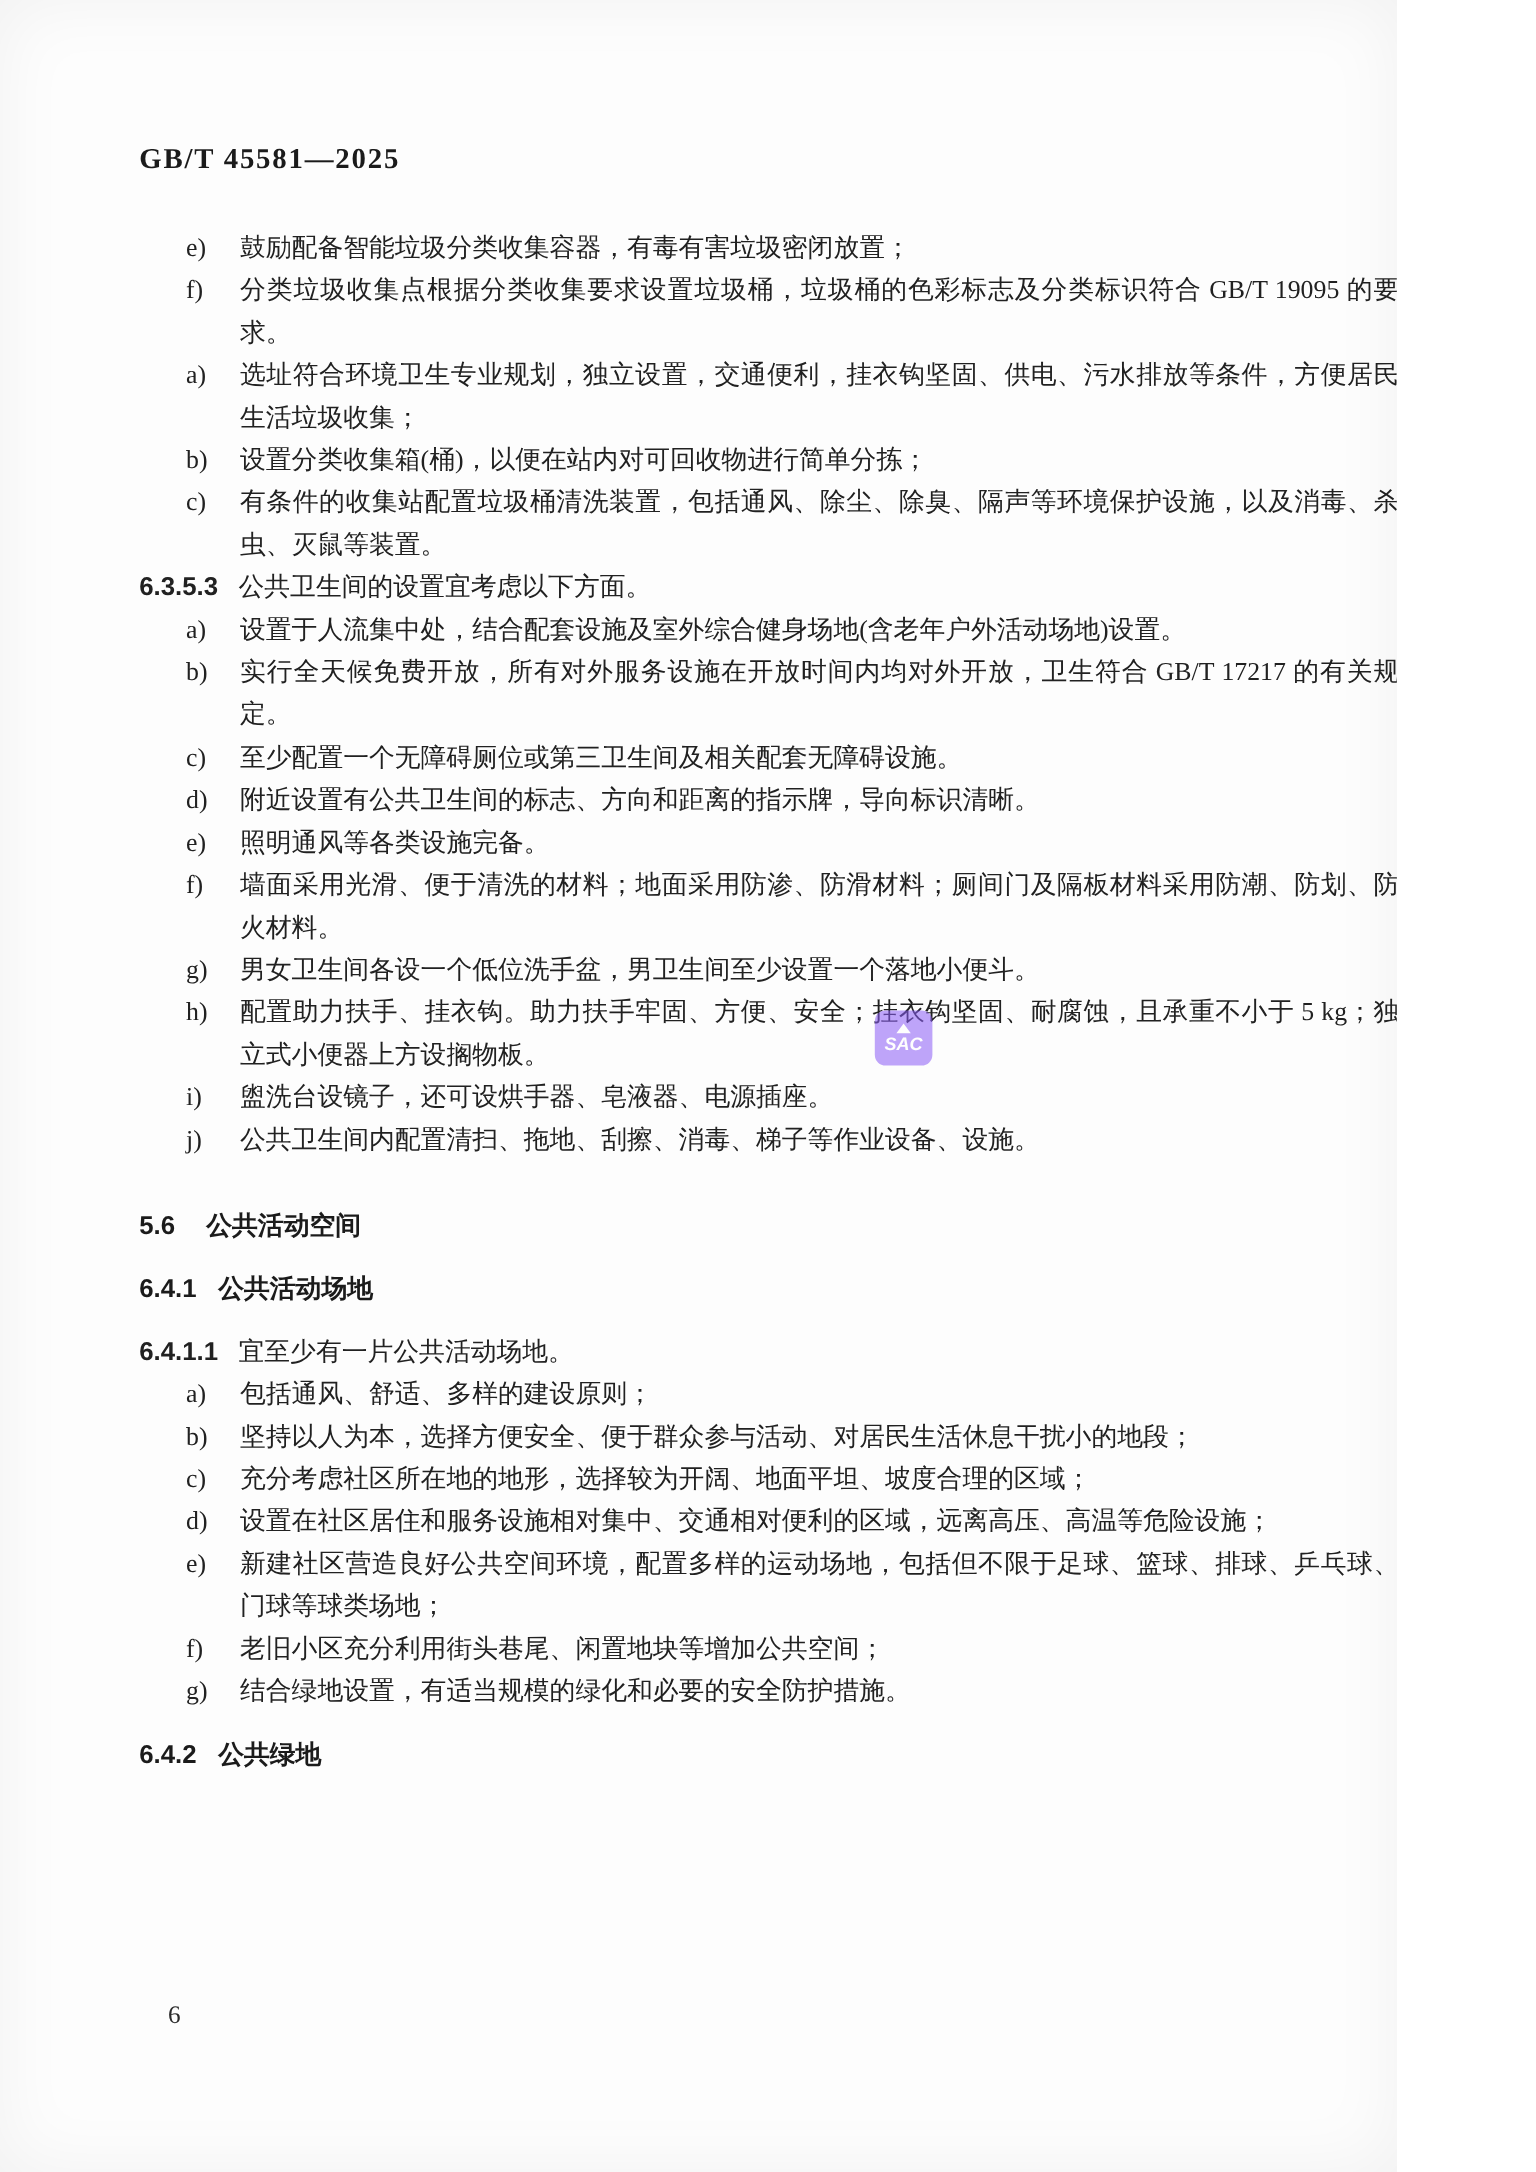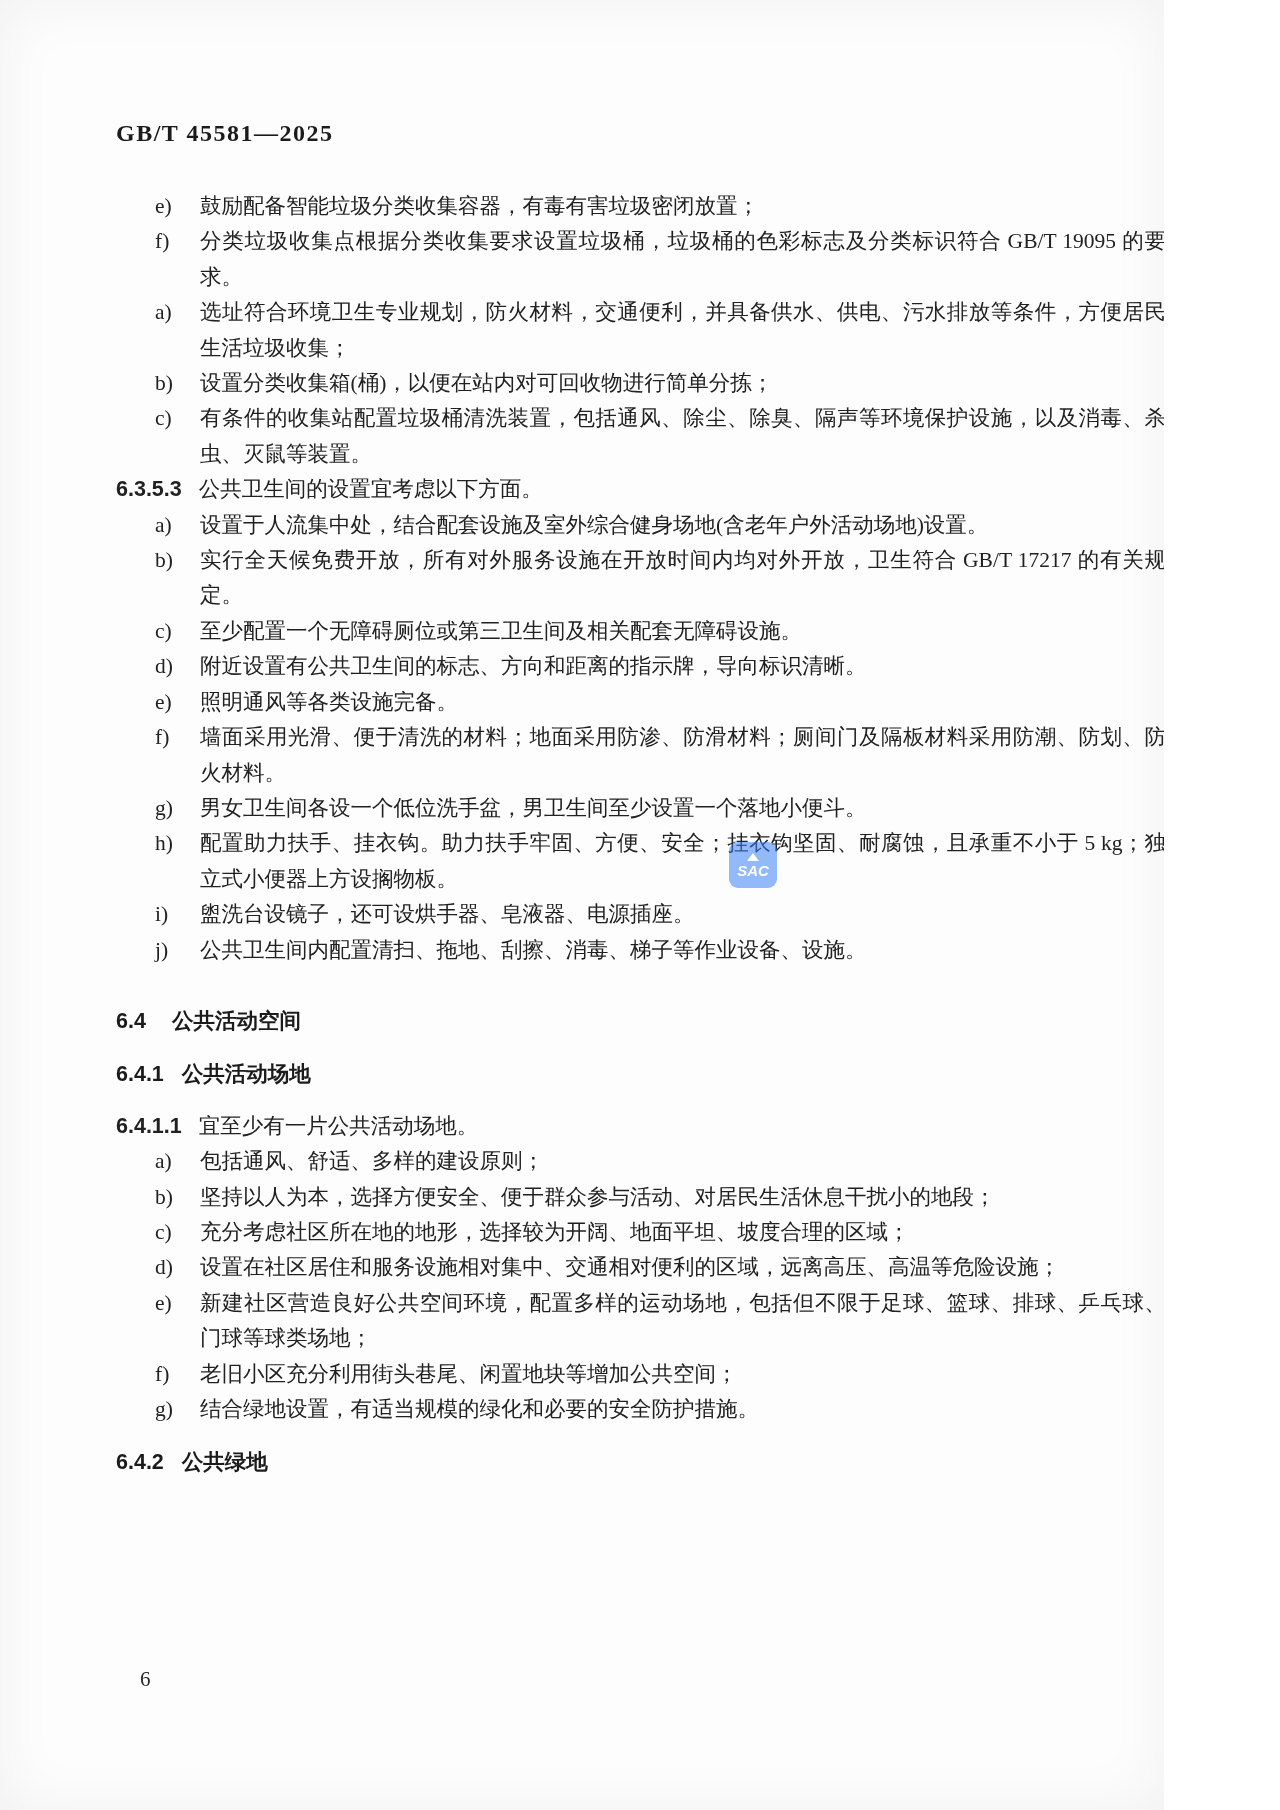--- a/index.html
+++ b/index.html
@@ -37,21 +37,21 @@
   .h2{margin-top:36px;}
   .h3{margin-top:18px;margin-bottom:16px;}
   .h2 .num{margin-right:26px;}
   .h3 .num{margin-right:18px;}
   .page-num{
     position:absolute;left:140px;top:1662px;
     font-size:21px;line-height:35px;color:#2a2a2a;
   }
   .watermark{
     position:absolute;left:729px;top:842px;width:48px;height:46px;
-    background:#3b82f6;opacity:0.55;border-radius:9px;
+    background:#8b5cf6;opacity:0.55;border-radius:9px;
     display:flex;flex-direction:column;align-items:center;justify-content:center;
     color:#ffffff;font-family:"Liberation Sans", sans-serif;
     font-weight:bold;font-style:italic;font-size:15px;line-height:15px;
     pointer-events:none;
   }
   .wm-arrow{
     width:0;height:0;margin-bottom:2px;
     border-left:6px solid transparent;
     border-right:6px solid transparent;
     border-bottom:8px solid #ffffff;
@@ -68,21 +68,21 @@
       <div class="li">
         <span class="letter">e)</span>
         <span class="li-text">鼓励配备智能垃圾分类收集容器，有毒有害垃圾密闭放置；</span>
       </div>
       <div class="li">
         <span class="letter">f)</span>
         <span class="li-text">分类垃圾收集点根据分类收集要求设置垃圾桶，垃圾桶的色彩标志及分类标识符合 GB/T 19095 的要求。</span>
       </div>
       <div class="li">
         <span class="letter">a)</span>
-        <span class="li-text">选址符合环境卫生专业规划，防火材料，交通便利，并具备供水、供电、污水排放等条件，方便居民生活垃圾收集；</span>
+        <span class="li-text">选址符合环境卫生专业规划，独立设置，交通便利，挂衣钩坚固、供电、污水排放等条件，方便居民生活垃圾收集；</span>
       </div>
       <div class="li">
         <span class="letter">b)</span>
         <span class="li-text">设置分类收集箱(桶)，以便在站内对可回收物进行简单分拣；</span>
       </div>
       <div class="li">
         <span class="letter">c)</span>
         <span class="li-text">有条件的收集站配置垃圾桶清洗装置，包括通风、除尘、除臭、隔声等环境保护设施，以及消毒、杀虫、灭鼠等装置。</span>
       </div>
       <div class="para"><span class="num">6.3.5.3</span><span>公共卫生间的设置宜考虑以下方面。</span></div>
@@ -119,21 +119,21 @@
         <span class="li-text">配置助力扶手、挂衣钩。助力扶手牢固、方便、安全；挂衣钩坚固、耐腐蚀，且承重不小于 5 kg；独立式小便器上方设搁物板。</span>
       </div>
       <div class="li">
         <span class="letter">i)</span>
         <span class="li-text">盥洗台设镜子，还可设烘手器、皂液器、电源插座。</span>
       </div>
       <div class="li">
         <span class="letter">j)</span>
         <span class="li-text">公共卫生间内配置清扫、拖地、刮擦、消毒、梯子等作业设备、设施。</span>
       </div>
-      <div class="h2"><span class="num">6.4</span><span>公共活动空间</span></div>
+      <div class="h2"><span class="num">5.6</span><span>公共活动空间</span></div>
       <div class="h3"><span class="num">6.4.1</span><span>公共活动场地</span></div>
       <div class="para"><span class="num">6.4.1.1</span><span>宜至少有一片公共活动场地。</span></div>
       <div class="li">
         <span class="letter">a)</span>
         <span class="li-text">包括通风、舒适、多样的建设原则；</span>
       </div>
       <div class="li">
         <span class="letter">b)</span>
         <span class="li-text">坚持以人为本，选择方便安全、便于群众参与活动、对居民生活休息干扰小的地段；</span>
       </div>

